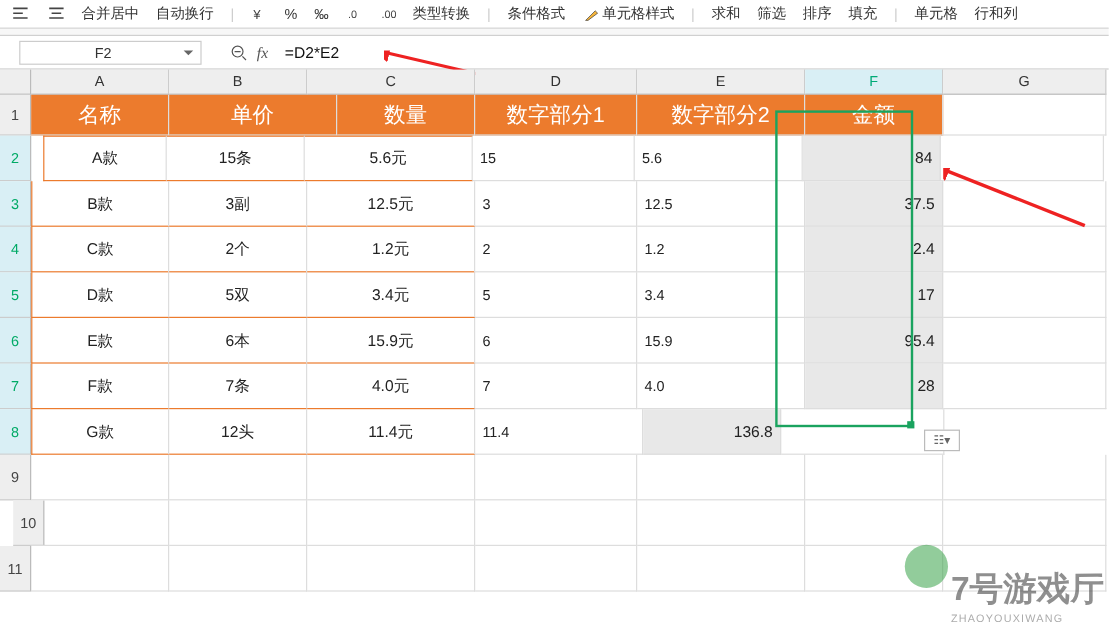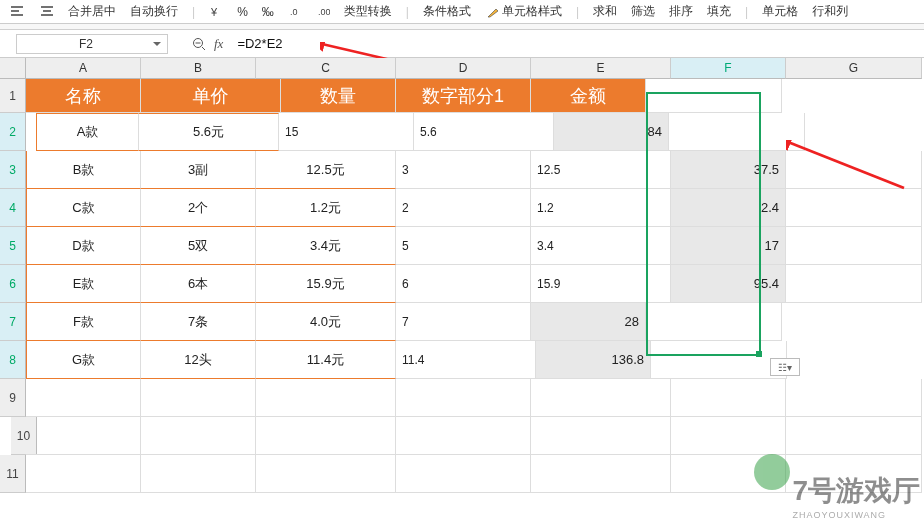--- a/index.html
+++ b/index.html
@@ -145,25 +145,27 @@
       <div class="rowhead" style="height: 38px;">9</div>
       <div class="rowhead" style="height: 38px; margin-left: 11px;">10</div>
       <div class="rowhead" style="height: 38px;">11</div>
     </div>
   <div class="grid" id="grid">
       <div class="grow">
         <div class="gcell hdr" style="width: 115px; height: 34px;">名称</div>
         <div class="gcell hdr" style="width: 140px; height: 34px;">单价</div>
         <div class="gcell hdr" style="width: 115px; height: 34px;">数量</div>
         <div class="gcell hdr" style="width: 135px; height: 34px;">数字部分1</div>
+        <div class="gcell hdr" style="width: 140px; height: 34px;">数字部分2</div>
         <div class="gcell hdr" style="width: 115px; height: 34px;">金额</div>
         <div class="gcell " style="width: 136px; height: 34px;"></div>
       </div>
       <div class="grow">
         <div class="gcell tblcell" style="width: 103px; height: 38px; border-bottom: 1px solid rgb(236, 123, 45); border-left: 1px solid rgb(236, 123, 45); border-top: 1px solid rgb(236, 123, 45); margin-left: 10px;">A款</div>
+        <div class="gcell tblcell" style="width: 115px; height: 38px; border-bottom: 1px solid rgb(236, 123, 45); border-top: 1px solid rgb(236, 123, 45);">15条</div>
         <div class="gcell tblcell" style="width: 140px; height: 38px; border-bottom: 1px solid rgb(236, 123, 45); border-top: 1px solid rgb(236, 123, 45);">5.6元</div>
         <div class="gcell num-left" style="width: 135px; height: 38px;">15</div>
         <div class="gcell num-left" style="width: 140px; height: 38px;">5.6</div>
         <div class="gcell amt" style="width: 115px; height: 38px;">84</div>
         <div class="gcell" style="width: 136px; height: 38px;"></div>
       </div>
       <div class="grow">
         <div class="gcell tblcell" style="width: 115px; height: 38px; border-bottom: 1px solid rgb(236, 123, 45); border-left: 1px solid rgb(236, 123, 45);">B款</div>
         <div class="gcell tblcell" style="width: 115px; height: 38px; border-bottom: 1px solid rgb(236, 123, 45);">3副</div>
         <div class="gcell tblcell" style="width: 140px; height: 38px; border-bottom: 1px solid rgb(236, 123, 45);">12.5元</div>
@@ -197,20 +199,21 @@
         <div class="gcell num-left" style="width: 135px; height: 38px;">6</div>
         <div class="gcell num-left" style="width: 140px; height: 38px;">15.9</div>
         <div class="gcell amt" style="width: 115px; height: 38px;">95.4</div>
         <div class="gcell" style="width: 136px; height: 38px;"></div>
       </div>
       <div class="grow">
         <div class="gcell tblcell" style="width: 115px; height: 38px; border-bottom: 1px solid rgb(236, 123, 45); border-left: 1px solid rgb(236, 123, 45);">F款</div>
         <div class="gcell tblcell" style="width: 115px; height: 38px; border-bottom: 1px solid rgb(236, 123, 45);">7条</div>
         <div class="gcell tblcell" style="width: 140px; height: 38px; border-bottom: 1px solid rgb(236, 123, 45);">4.0元</div>
         <div class="gcell num-left" style="width: 135px; height: 38px;">7</div>
+        <div class="gcell num-left" style="width: 140px; height: 38px;">4.0</div>
         <div class="gcell amt" style="width: 115px; height: 38px;">28</div>
         <div class="gcell" style="width: 136px; height: 38px;"></div>
       </div>
       <div class="grow">
         <div class="gcell tblcell" style="width: 115px; height: 38px; border-bottom: 1px solid rgb(236, 123, 45); border-left: 1px solid rgb(236, 123, 45);">G款</div>
         <div class="gcell tblcell" style="width: 115px; height: 38px; border-bottom: 1px solid rgb(236, 123, 45);">12头</div>
         <div class="gcell tblcell" style="width: 140px; height: 38px; border-bottom: 1px solid rgb(236, 123, 45);">11.4元</div>
         <div class="gcell num-left" style="width: 140px; height: 38px;">11.4</div>
         <div class="gcell amt" style="width: 115px; height: 38px;">136.8</div>
         <div class="gcell" style="width: 136px; height: 38px;"></div>

